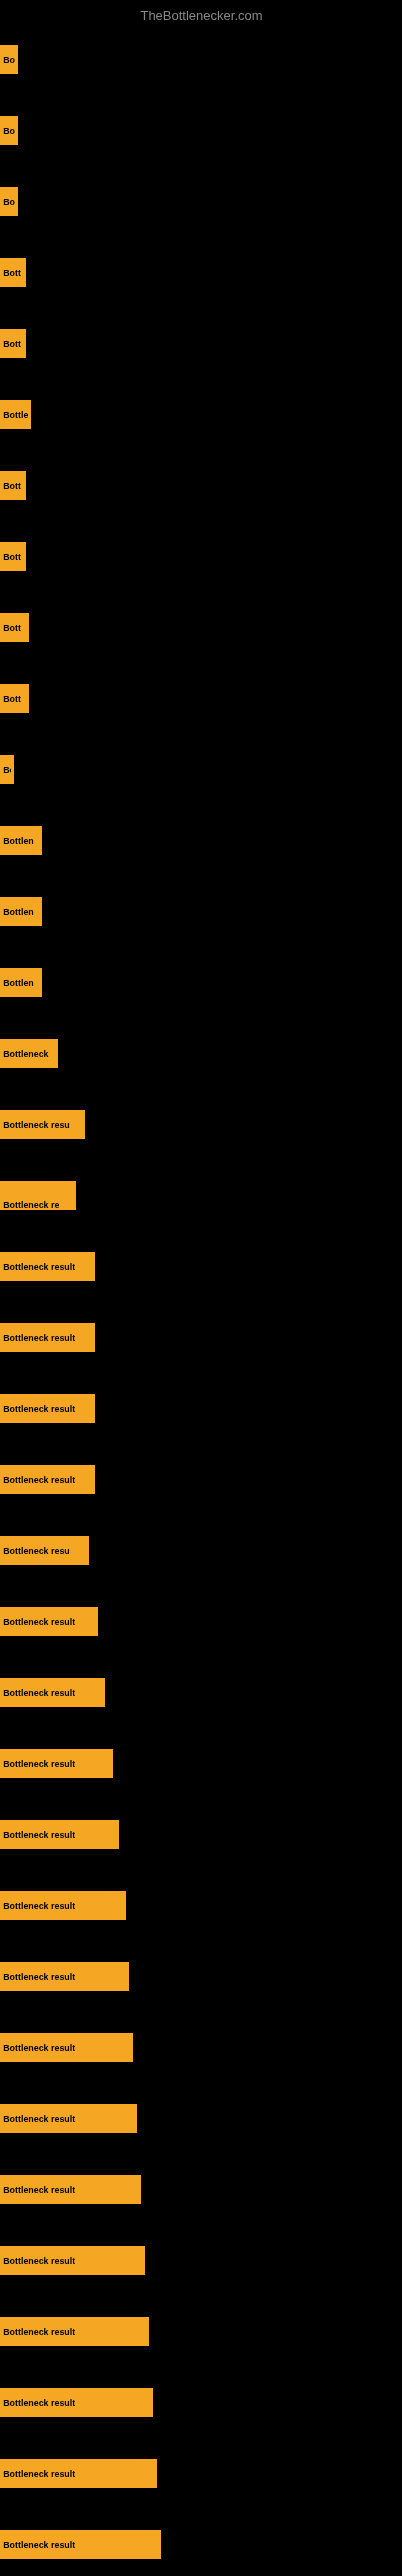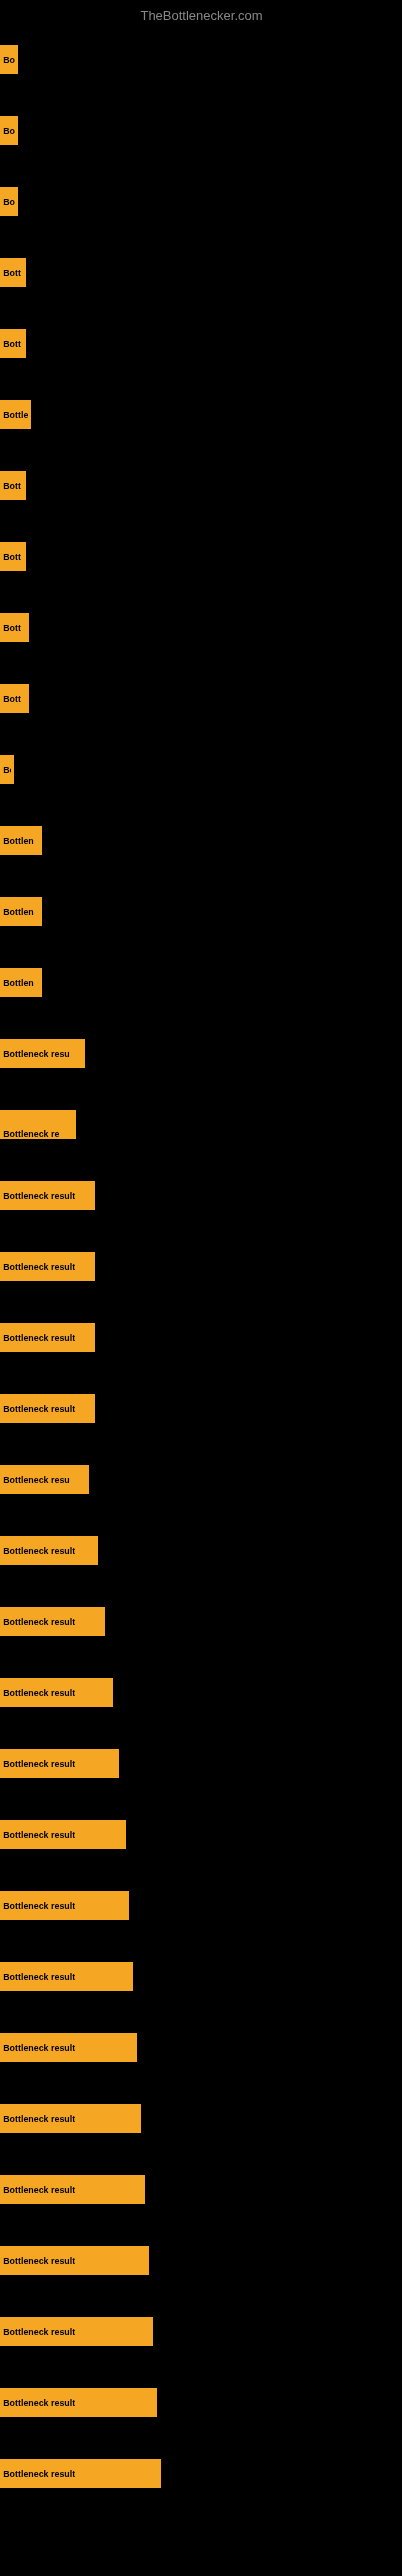--- a/index.html
+++ b/index.html
@@ -132,20 +132,25 @@
       <div class="bar" style="width: 42px;">
         <span class="bar-label">Bottlen</span>
       </div>
     </div>
     <div class="bar-row">
       <div class="bar" style="width: 42px;">
         <span class="bar-label">Bottlen</span>
       </div>
     </div>
     <div class="bar-row">
+      <div class="bar" style="width: 58px;">
+        <span class="bar-label">Bottleneck</span>
+      </div>
+    </div>
+    <div class="bar-row">
       <div class="bar" style="width: 85px;">
         <span class="bar-label">Bottleneck resu</span>
       </div>
     </div>
     <div class="bar-row">
       <div class="bar" style="width: 76px; align-items: flex-end;">
         <span class="bar-label">Bottleneck re</span>
       </div>
     </div>
     <div class="bar-row">

